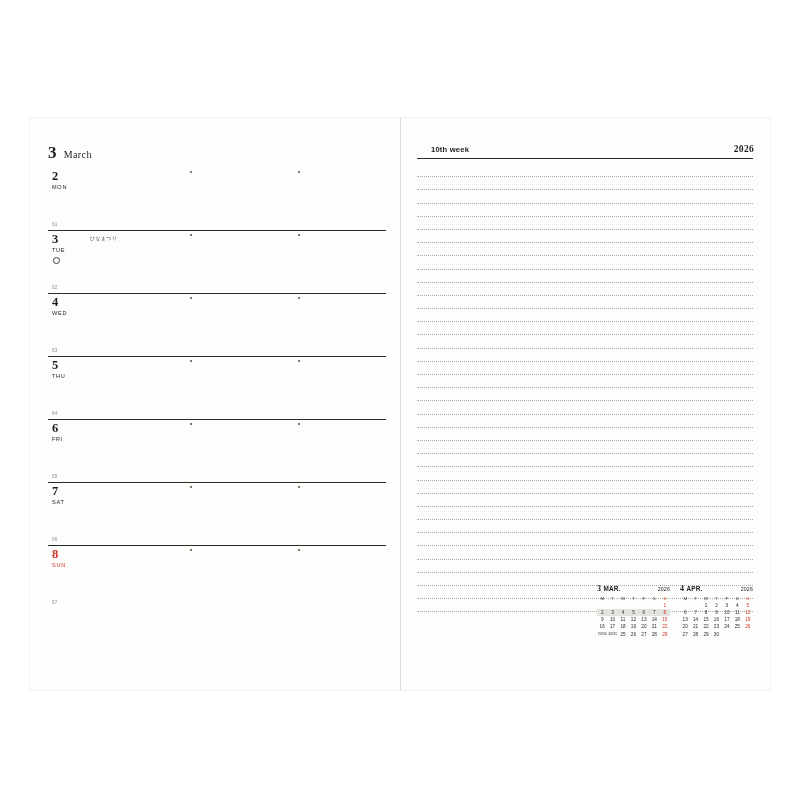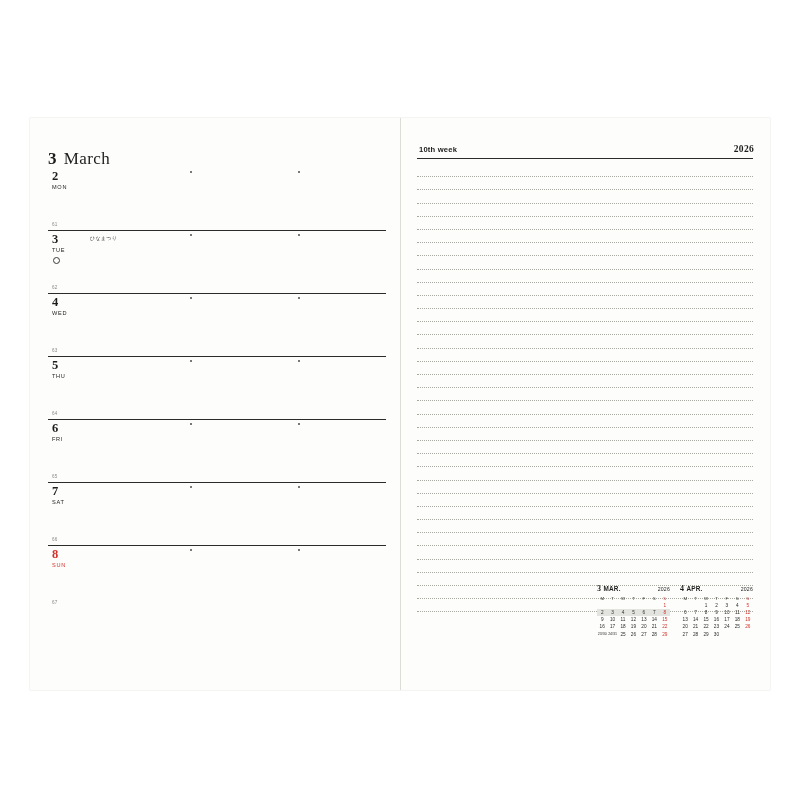--- a/index.html
+++ b/index.html
@@ -56,21 +56,21 @@
     align-items: baseline;
     gap: 7px;
     color: #1d1d1b;
   }
   .month-num {
     font-size: 17px;
     font-weight: bold;
     letter-spacing: 0.2px;
   }
   .month-name {
-    font-size: 17px;
+    font-size: 10px;
     letter-spacing: 0.4px;
     margin-top: 7px;
   }
 
   .days {
     position: absolute;
     left: 18px;
     top: 50px;
     width: 338px;
   }
@@ -161,20 +161,21 @@
     display: flex;
     justify-content: space-between;
     align-items: baseline;
   }
   .week-label {
     font-size: 7.6px;
     font-weight: bold;
     color: #1d1d1b;
     letter-spacing: 0.2px;
     font-family: "Liberation Sans", sans-serif;
+    margin-left: 12px;
   }
   .year-label {
     font-size: 9.5px;
     font-weight: bold;
     color: #1d1d1b;
     letter-spacing: 0.3px;
   }
 
   .rule-top {
     position: absolute;

